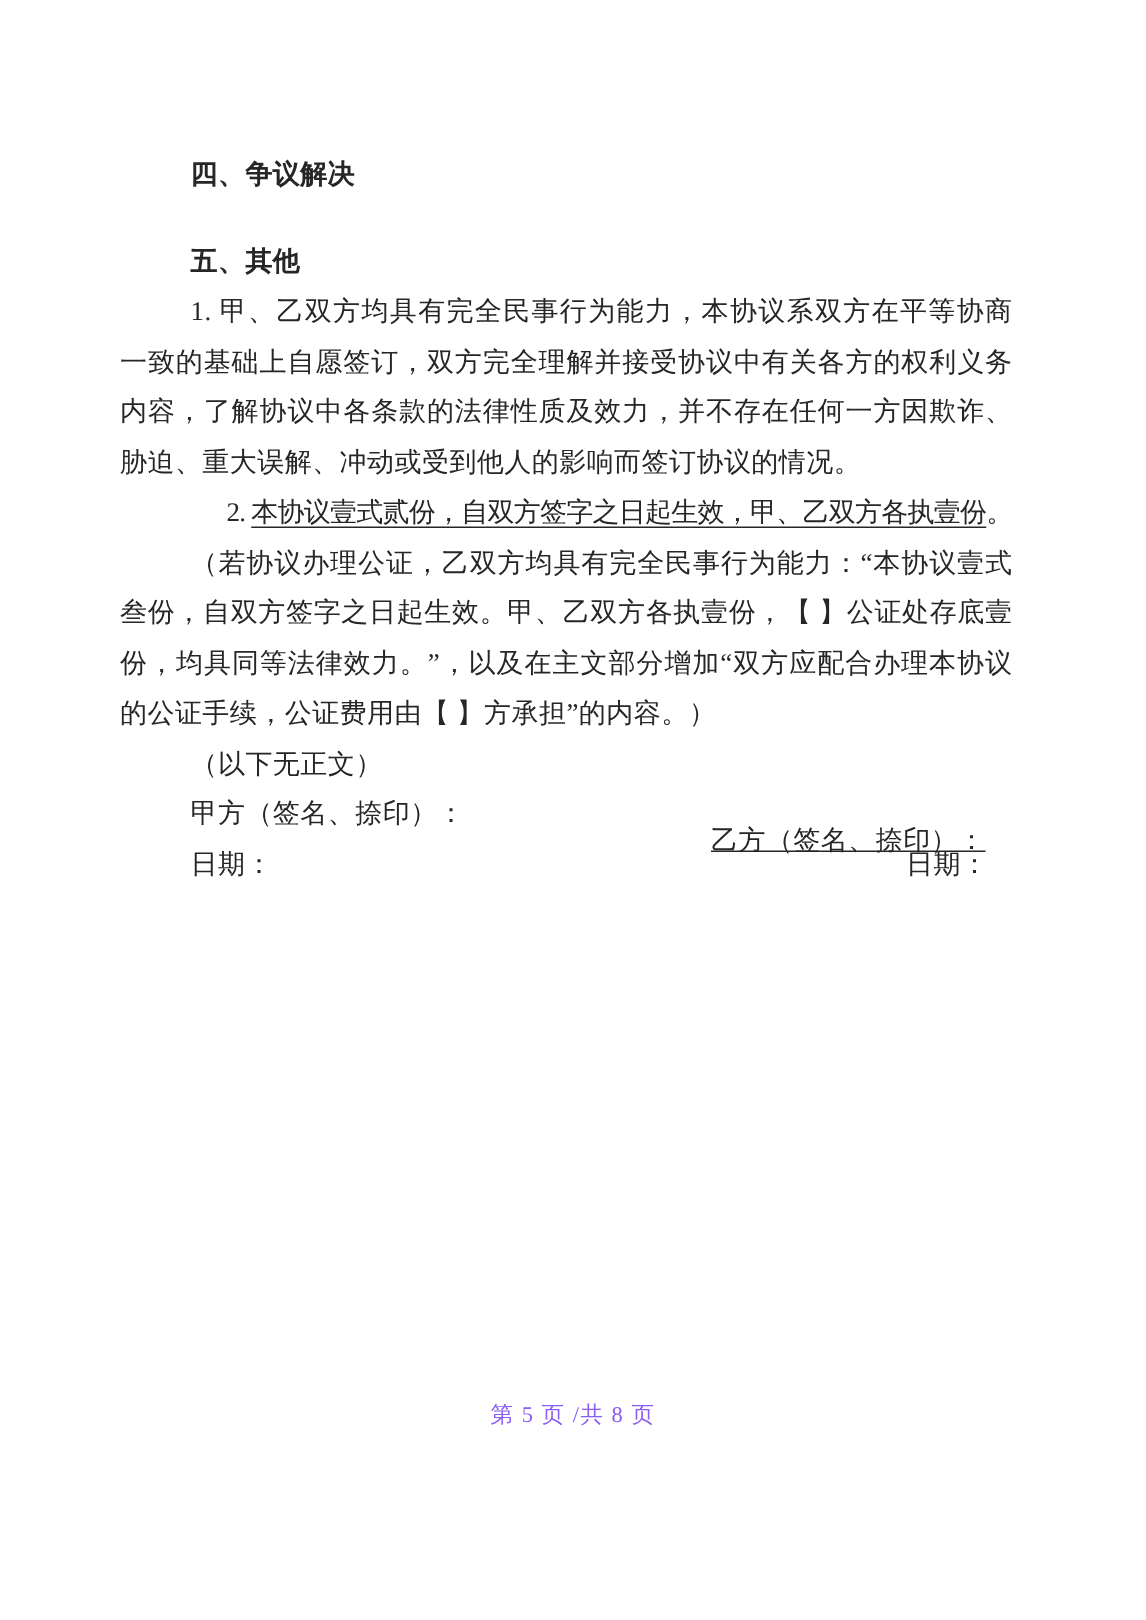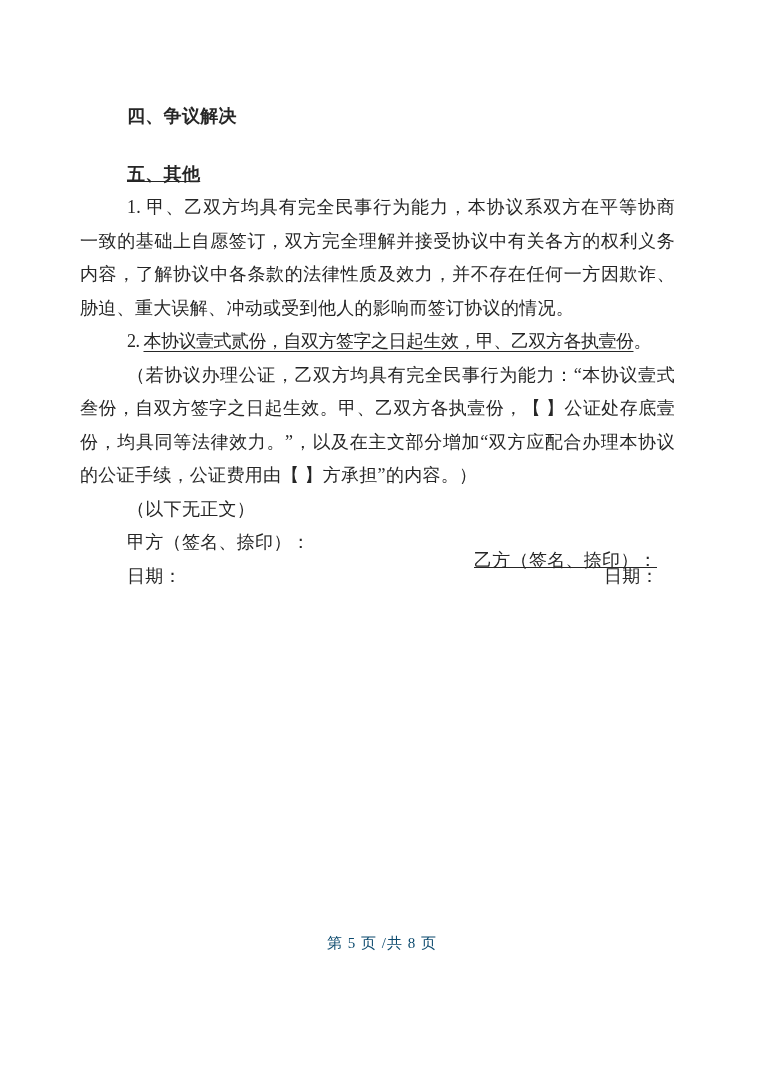--- a/index.html
+++ b/index.html
@@ -29,26 +29,25 @@
     font-weight: 700;
     text-indent: 47px;
     text-align: left;
   }
   .para {
     margin: 0;
     text-indent: 47px;
   }
   .section-gap {
     margin-top: 24px;
-    text-decoration: underline;
   }
   .clause-two {
     letter-spacing: -0.5px;
     white-space: nowrap;
-    text-align: left;
+    text-align: right;
   }
   .underlined {
     text-decoration: underline;
     text-underline-offset: 4px;
     text-decoration-thickness: 1px;
   }
   .sig-row, .date-row {
     position: relative;
     height: 33.5px;
     text-align: center;
@@ -73,21 +72,21 @@
     white-space: nowrap;
   }
   .page-footer {
     position: absolute;
     top: 934px;
     left: 0;
     width: 100%;
     text-align: center;
     font-size: 15px;
     letter-spacing: 1px;
-    color: #0c4a6e;
+    color: #8b5cf6;
   }
 </style>
 </head>
 <body>
 
 <div class="page">
   <div class="content">
 
     <h2 class="heading">四、争议解决</h2>
 

